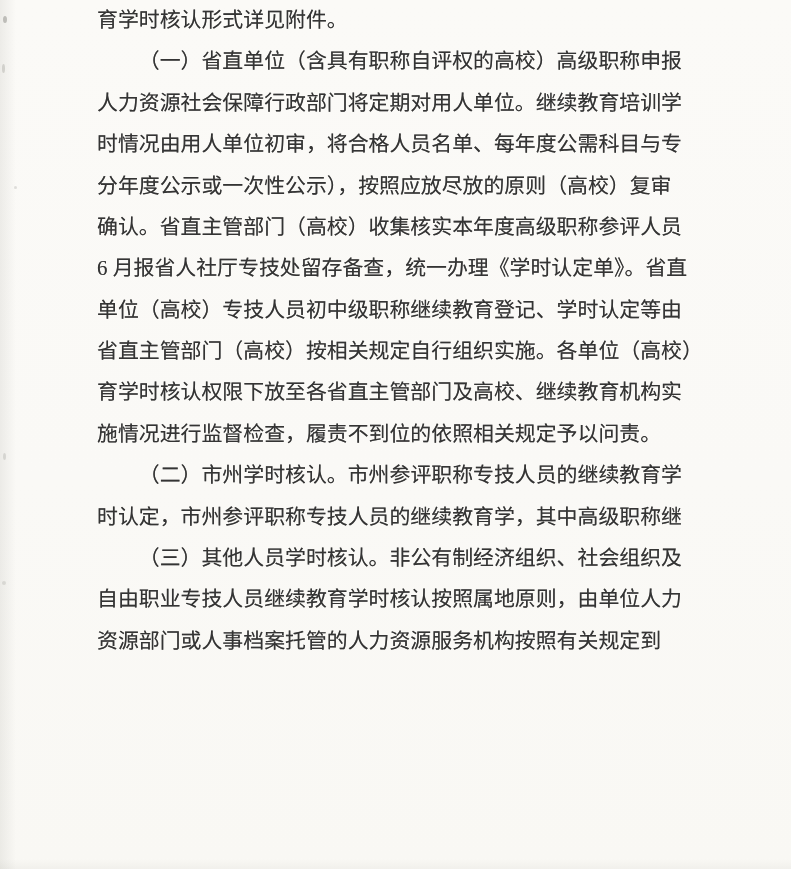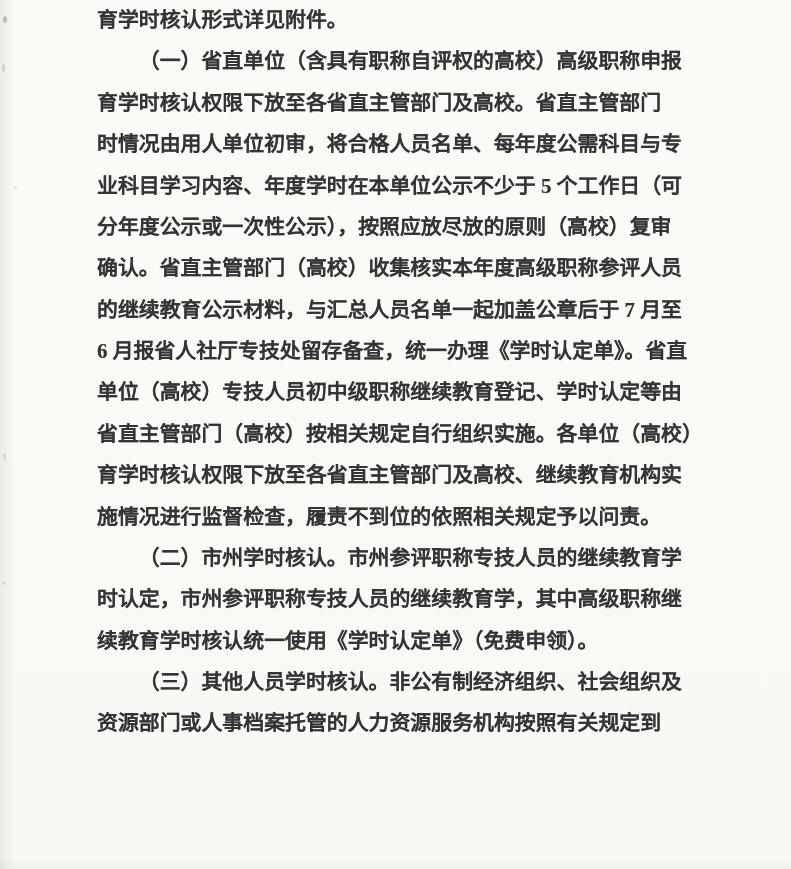--- a/index.html
+++ b/index.html
@@ -47,21 +47,21 @@
     top: 0;
     left: 97px;
     width: 660px;
   }
   .line {
     white-space: nowrap;
     height: 41.38px;
     line-height: 41.38px;
     font-size: 20.9px;
     letter-spacing: 0;
-    font-weight: 700;
+    font-weight: 400;
     text-shadow: 0 0 0.4px rgba(52,52,52,0.55);
   }
   .indent {
     text-indent: 2em;
   }
 </style>
 </head>
 <body>
 
 <div class="page">
@@ -69,30 +69,28 @@
   <div class="edge-shadow-bottom"></div>
   <div class="speck s1"></div>
   <div class="speck s2"></div>
   <div class="speck s3"></div>
   <div class="speck s4"></div>
   <div class="speck s5"></div>
 
   <div class="text-block">
     <div class="line">育学时核认形式详见附件。</div>
     <div class="line indent">（一）省直单位（含具有职称自评权的高校）高级职称申报</div>
-    <div class="line">育学时核认权限下放至各省直主管部门及高校。省直主管部门</div>
+    <div class="line">人力资源社会保障行政部门将定期对用人单位。继续教育培训学</div>
     <div class="line">时情况由用人单位初审，将合格人员名单、每年度公需科目与专</div>
-    <div class="line">业科目学习内容、年度学时在本单位公示不少于 5 个工作日（可</div>
     <div class="line">分年度公示或一次性公示），按照应放尽放的原则（高校）复审</div>
     <div class="line">确认。省直主管部门（高校）收集核实本年度高级职称参评人员</div>
-    <div class="line">的继续教育公示材料，与汇总人员名单一起加盖公章后于 7 月至</div>
     <div class="line">6 月报省人社厅专技处留存备查，统一办理《学时认定单》。省直</div>
     <div class="line">单位（高校）专技人员初中级职称继续教育登记、学时认定等由</div>
     <div class="line">省直主管部门（高校）按相关规定自行组织实施。各单位（高校）</div>
     <div class="line">育学时核认权限下放至各省直主管部门及高校、继续教育机构实</div>
     <div class="line">施情况进行监督检查，履责不到位的依照相关规定予以问责。</div>
     <div class="line indent">（二）市州学时核认。市州参评职称专技人员的继续教育学</div>
     <div class="line">时认定，市州参评职称专技人员的继续教育学，其中高级职称继</div>
-    <div class="line">续教育学时核认统一使用《学时认定单》（免费申领）。</div>
     <div class="line indent">（三）其他人员学时核认。非公有制经济组织、社会组织及</div>
+    <div class="line">自由职业专技人员继续教育学时核认按照属地原则，由单位人力</div>
     <div class="line">资源部门或人事档案托管的人力资源服务机构按照有关规定到</div>
   </div>
 </div>
 
 </body></html>

